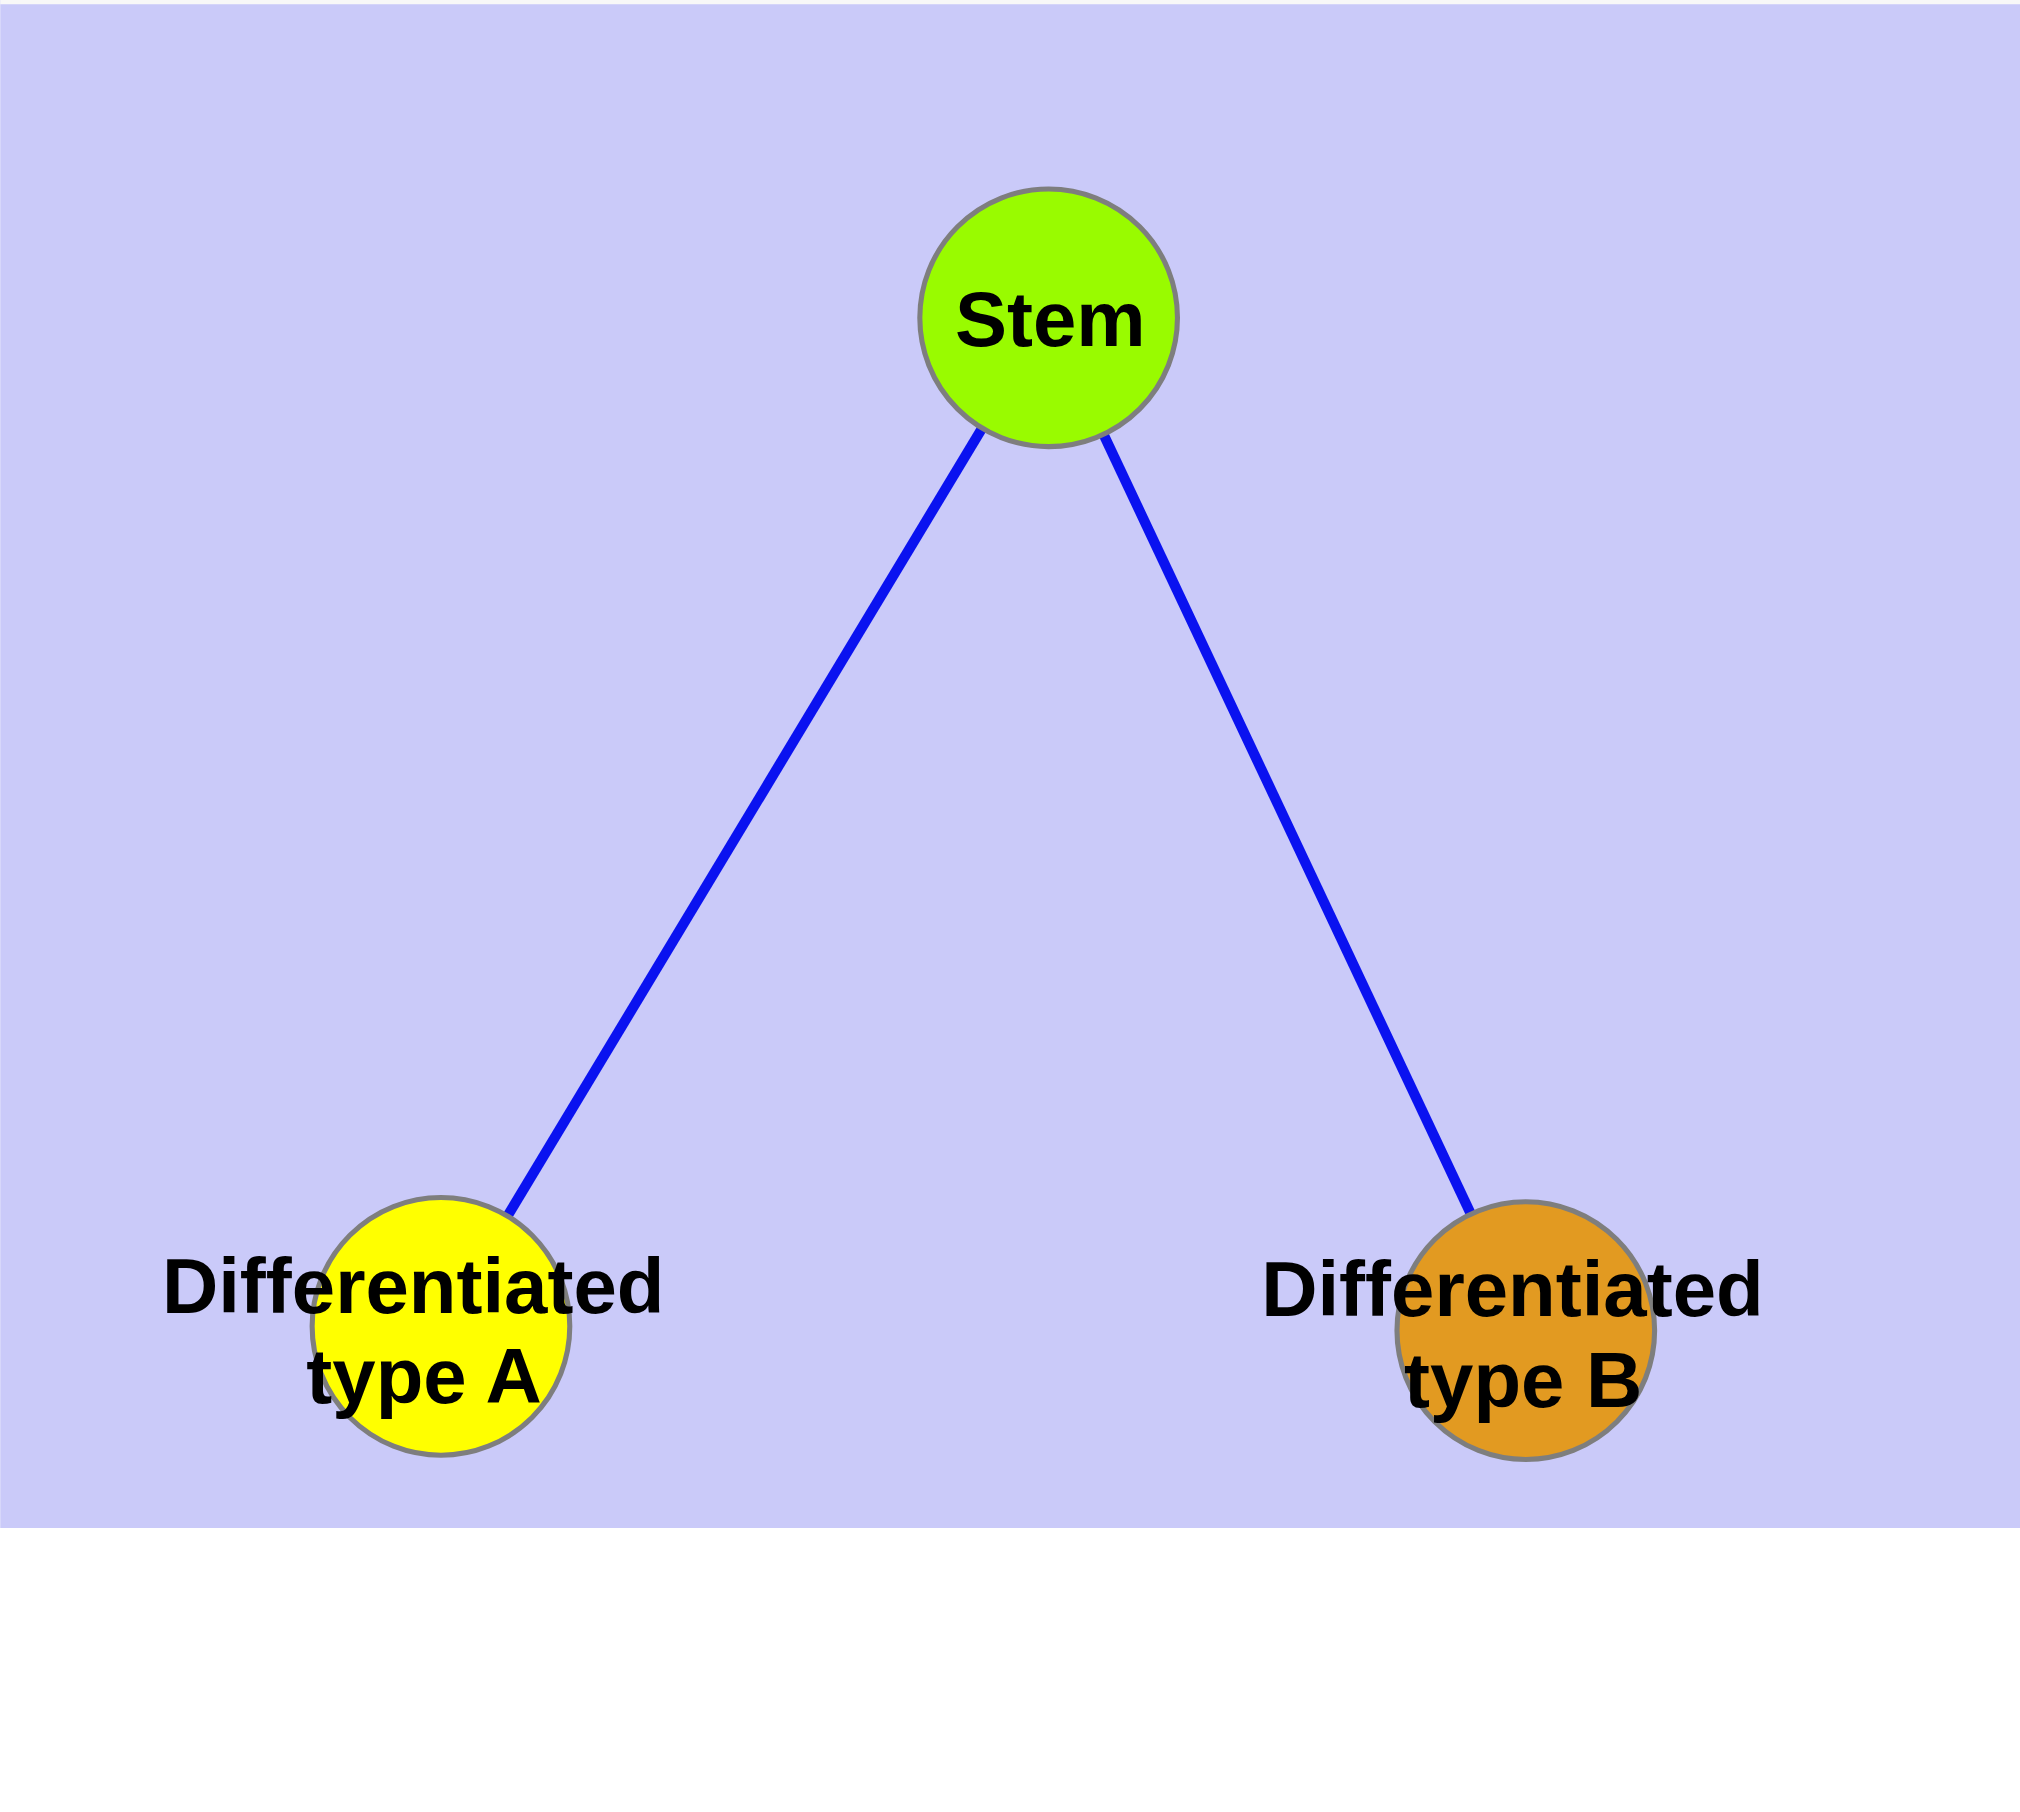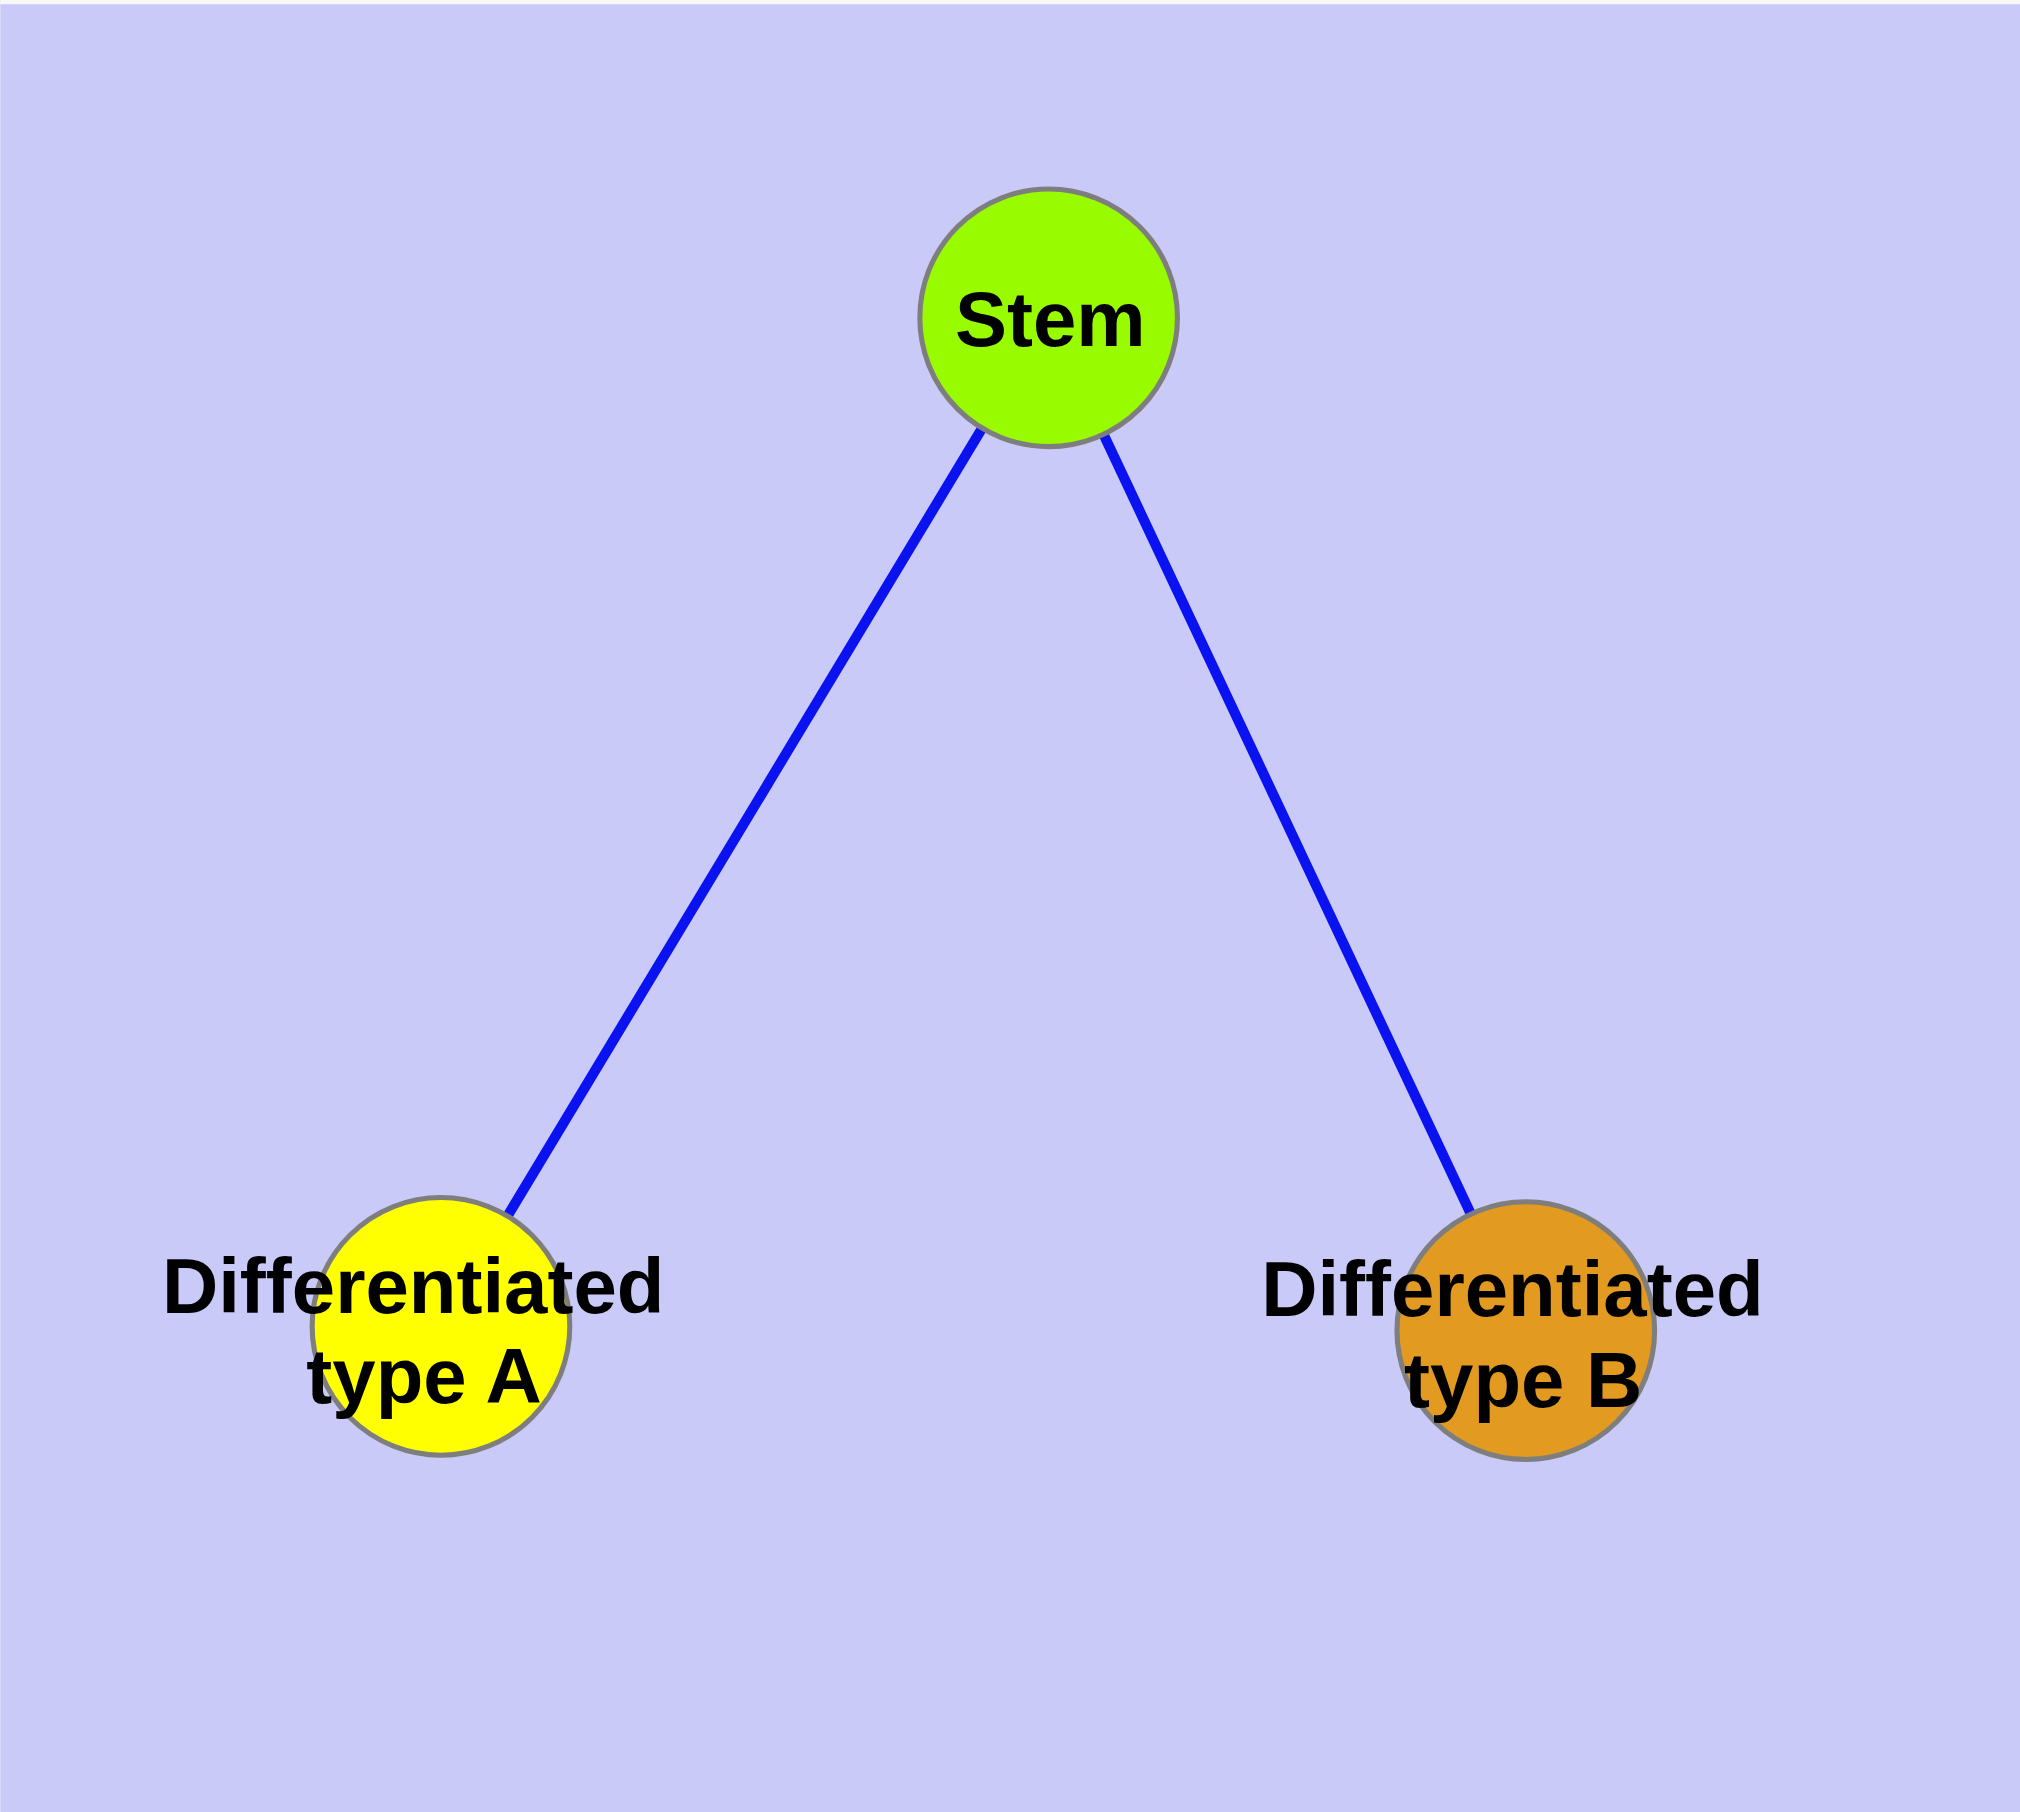--- a/index.html
+++ b/index.html
@@ -2,21 +2,21 @@
 <html style="font-size:13.6px"><head>
 <meta charset="utf-8">
 <style>
   html, body {
     margin: 0;
     padding: 0;
     background: #ffffff;
   }
   .diagram-wrap {
     width: 2021px;
-    height: 1812px;
+    height: 1528px;
     overflow: hidden;
   }
   svg {
     display: block;
   }
   .node-label {
     font-family: "Liberation Sans", "DejaVu Sans", sans-serif;
     font-weight: bold;
     font-size: 92px;
     fill: #000000;

